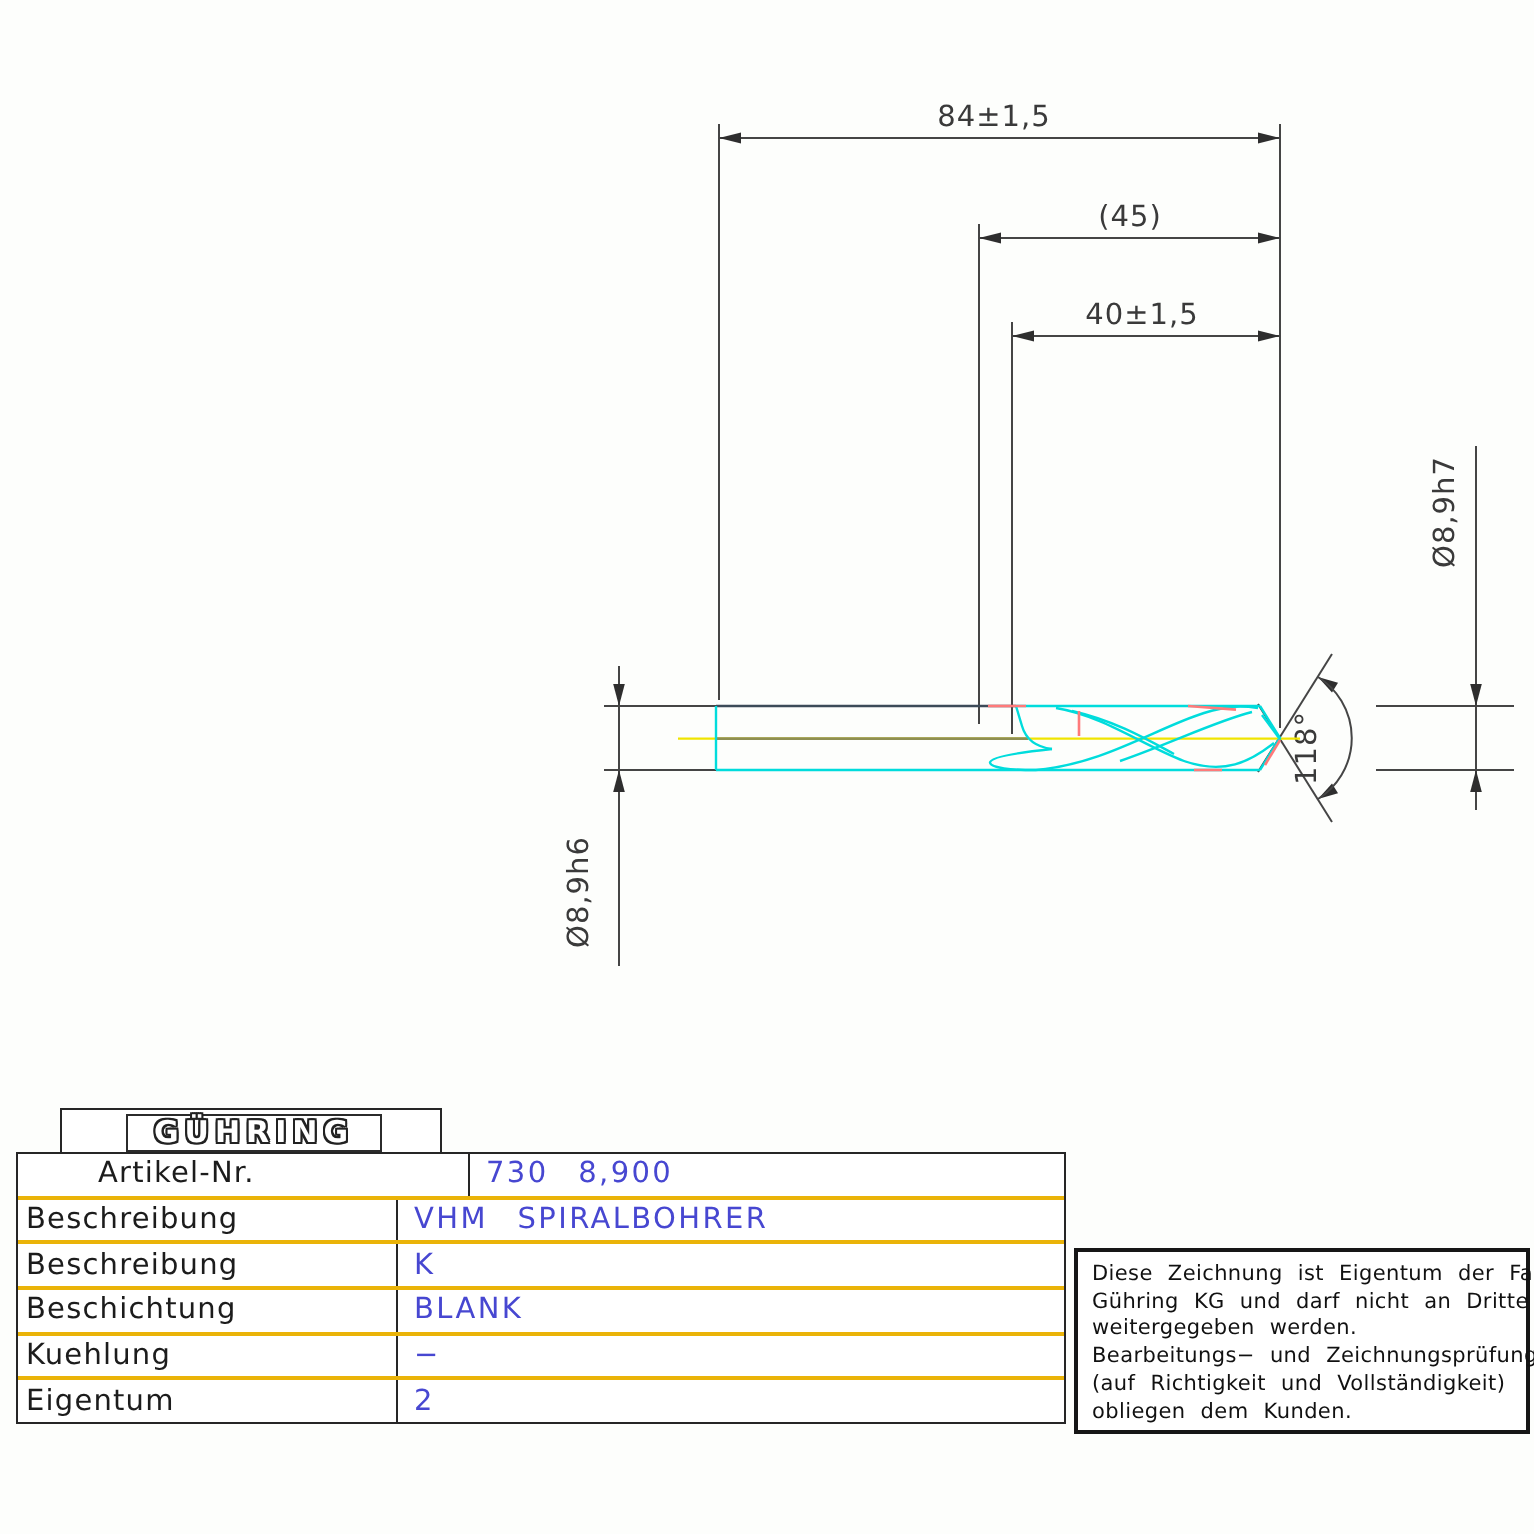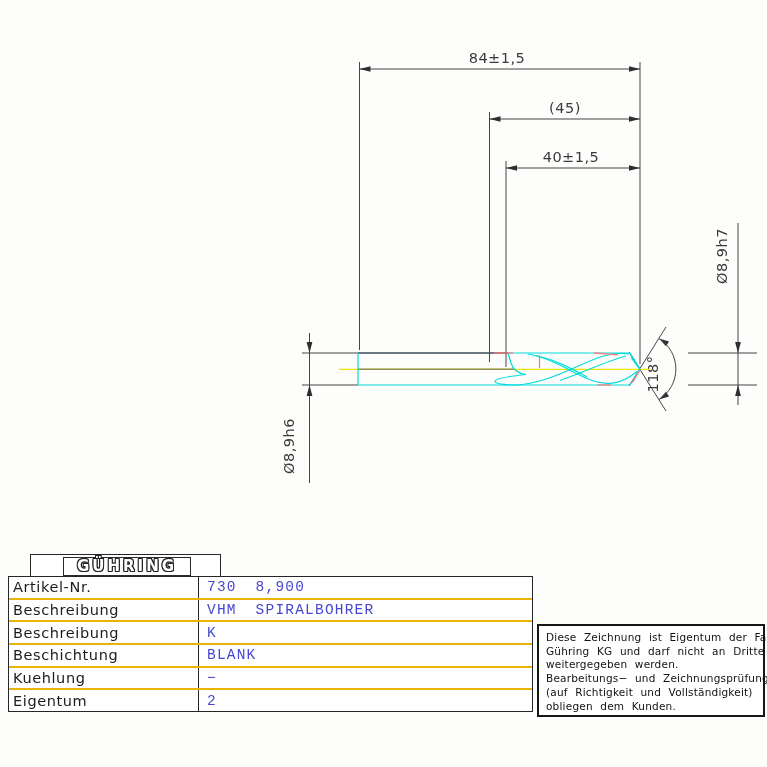--- a/index.html
+++ b/index.html
@@ -26,29 +26,29 @@
     text-shadow:-1px 0 0 #222,1px 0 0 #222,0 -1px 0 #222,0 1px 0 #222,
                 -1px -1px 0 #222,1px 1px 0 #222,-1px 1px 0 #222,1px -1px 0 #222;
     line-height:15px;
   }
   .tb-rows{
     position:absolute;left:8px;top:576px;width:525px;height:136px;
     border:1px solid #262626;box-sizing:border-box;background:#fff;
     display:flex;flex-direction:column;
   }
   .tb-row{flex:1;display:flex;border-top:2px solid #eab308;box-sizing:border-box;}
-  .tb-row:first-child{border-top:none;}
+  .tb-row:first-child{border-top:none;margin-left:36px;}
   .tb-label{
     width:190px;border-right:1px solid #262626;box-sizing:border-box;
     font-size:14.5px;color:#1c1c1c;letter-spacing:.6px;
     display:flex;align-items:center;padding-left:4px;
   }
   .tb-value{
     flex:1;font-size:14.5px;color:#4747d1;letter-spacing:1.2px;word-spacing:9px;
-    display:flex;align-items:center;padding-left:8px;font-family:Liberation Mono, monospace;
+    display:flex;align-items:center;padding-left:8px;
   }
   
   .disclaimer{
     position:absolute;left:537px;top:624px;width:228px;height:93px;
     border:2px solid #161616;box-sizing:border-box;background:#fff;
     padding:5px 0 0 7px;
   }
   .disclaimer div{
     font-size:10.5px;line-height:13.7px;color:#111;
     letter-spacing:.2px;word-spacing:4px;white-space:nowrap;

